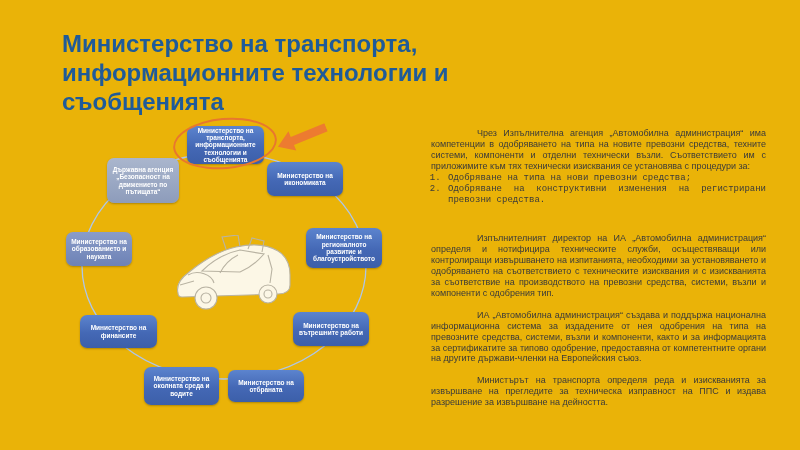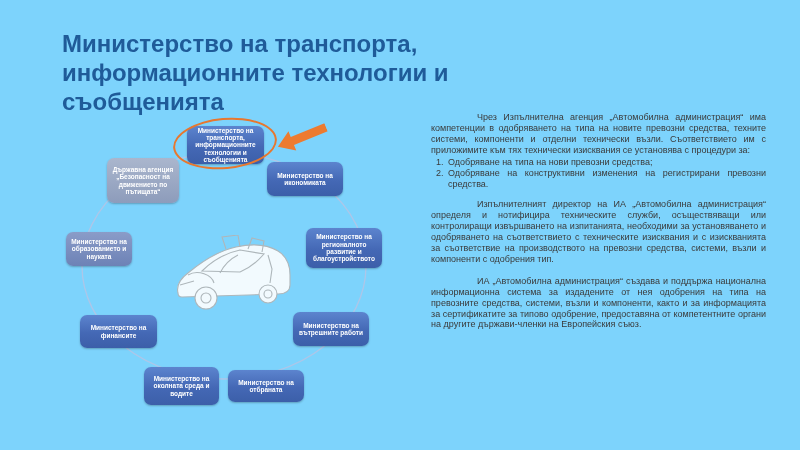--- a/index.html
+++ b/index.html
@@ -1,17 +1,17 @@
 <!DOCTYPE html>
 <html><head>
 <meta charset="utf-8">
 <style>
   html,body { margin:0; padding:0; background:#ffffff; }
   .slide {
-    position:relative; width:800px; height:450px; background:#7dd3fc;
+    position:relative; width:800px; height:450px; background:#eab308;
     font-family:"Liberation Sans", sans-serif; overflow:hidden;
   }
   .slide-title {
     position:absolute; left:62px; top:30px; width:545px;
     font-size:24px; font-weight:bold; color:#1f5b99; line-height:1.2;
   }
   
   .diagram { position:absolute; left:0; top:100px; width:440px; height:340px; }
   .ring { position:absolute; left:0; top:0; width:440px; height:340px; }
   .node {
@@ -38,26 +38,26 @@
     border:2.5px solid #e8772e; border-radius:50%;
     transform:rotate(-5deg); box-sizing:border-box;
   }
   .highlight-arrow {
     position:absolute; left:276px; top:24px; width:52px; height:26px;
     transform:rotate(-22deg);
   }
   .car { position:absolute; left:168px; top:135px; width:128px; height:82px; }
   
   .body-text {
-    position:absolute; left:431px; top:112px; width:335px;
+    position:absolute; left:431px; top:128px; width:335px;
     font-size:9px; line-height:1.22; color:#3a3a3a; text-align:justify;
   }
   .body-text p { margin:0 0 11px 0; text-indent:46px; }
   .body-text p.intro { margin-bottom:1px; }
-  .body-text ol { margin:0 0 9px 0; padding-left:15px; }
+  .body-text ol { margin:0 0 27px 0; padding-left:15px;font-family:Liberation Mono, monospace; }
   .body-text li { text-align:justify; padding-left:2px; }
 </style>
 </head>
 <body>
 
 <div class="slide">
 
   <div class="slide-title">Министерство на транспорта, информационните технологии и съобщенията</div>
 
   <div class="diagram">
@@ -119,15 +119,16 @@
   </div>
 
   <div class="body-text">
     <p class="intro">Чрез Изпълнителна агенция „Автомобилна администрация“ има компетенции в одобряването на типа на новите превозни средства, техните системи, компоненти и отделни технически възли. Съответствието им с приложимите към тях технически изисквания се установява с процедури за:</p>
     <ol>
       <li>Одобряване на типа на нови превозни средства;</li>
       <li>Одобряване на конструктивни изменения на регистрирани превозни средства.</li>
     </ol>
     <p>Изпълнителният директор на ИА „Автомобилна администрация“ определя и нотифицира техническите служби, осъществяващи или контролиращи извършването на изпитанията, необходими за установяването и одобряването на съответствието с техническите изисквания и с изискванията за съответствие на производството на превозни средства, системи, възли и компоненти с одобрения тип.</p>
     <p>ИА „Автомобилна администрация“ създава и поддържа национална информационна система за издадените от нея одобрения на типа на превозните средства, системи, възли и компоненти, както и за информацията за сертификатите за типово одобрение, предоставяна от компетентните органи на другите държави-членки на Европейския съюз.</p>
+    <p>Министърът на транспорта определя реда и изискванията за извършване на прегледите за техническа изправност на ППС и издава разрешение за извършване на дейността.</p>
   </div>
 
 </div>
 
 </body></html>

